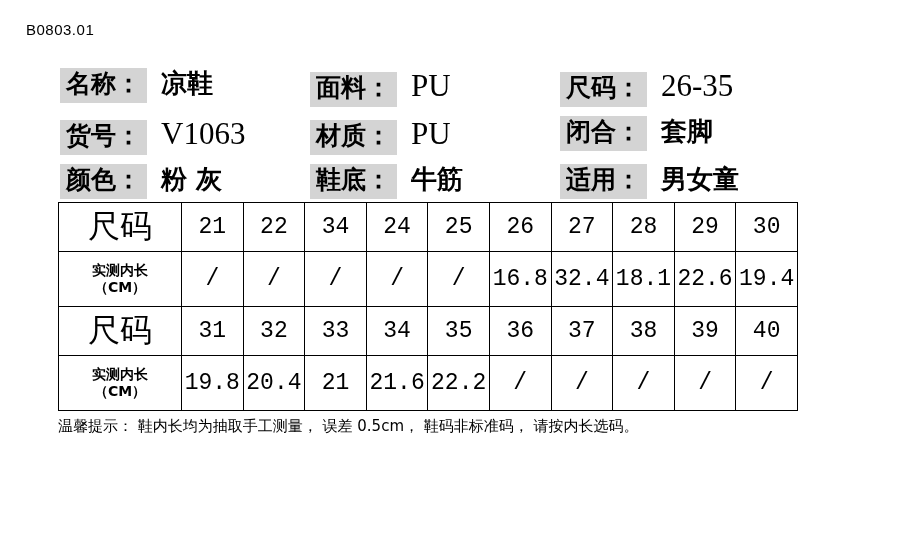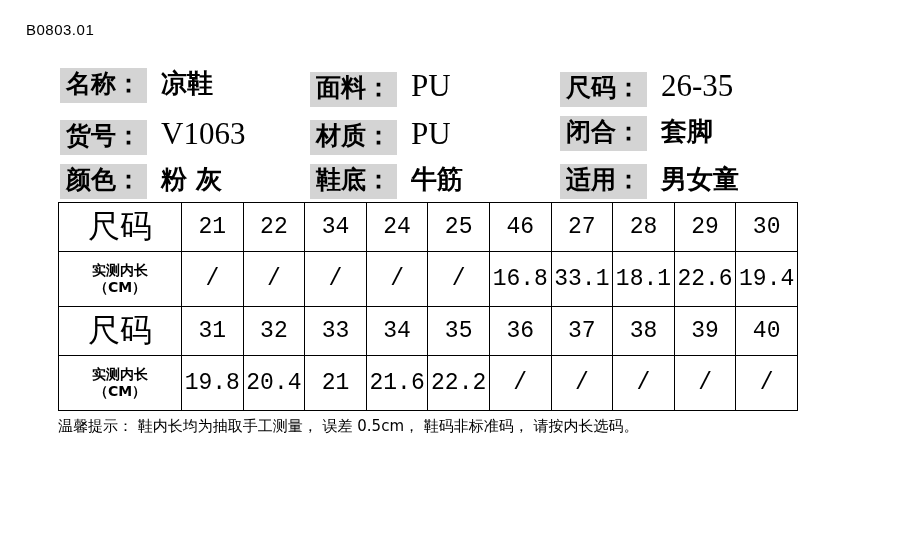--- a/index.html
+++ b/index.html
@@ -171,38 +171,38 @@
 <table class="size-table">
   <tbody>
 
   <tr class="sizes">
         <td class="head">尺码</td>
         <td class="val">21</td>
         <td class="val">22</td>
         <td class="val">34</td>
         <td class="val">24</td>
         <td class="val">25</td>
-        <td class="val">46</td>
+        <td class="val">26</td>
         <td class="val">27</td>
         <td class="val">28</td>
         <td class="val">29</td>
         <td class="val">30</td>
       </tr>
       <tr class="measure">
         <td class="head small">
           <div>实测内长</div>
           <div>（CM）</div>
         </td>
         <td class="val">/</td>
         <td class="val">/</td>
         <td class="val">/</td>
         <td class="val">/</td>
         <td class="val">/</td>
         <td class="val">16.8</td>
-        <td class="val">33.1</td>
+        <td class="val">32.4</td>
         <td class="val">18.1</td>
         <td class="val">22.6</td>
         <td class="val">19.4</td>
       </tr>
       <tr class="sizes">
         <td class="head">尺码</td>
         <td class="val">31</td>
         <td class="val">32</td>
         <td class="val">33</td>
         <td class="val">34</td>

